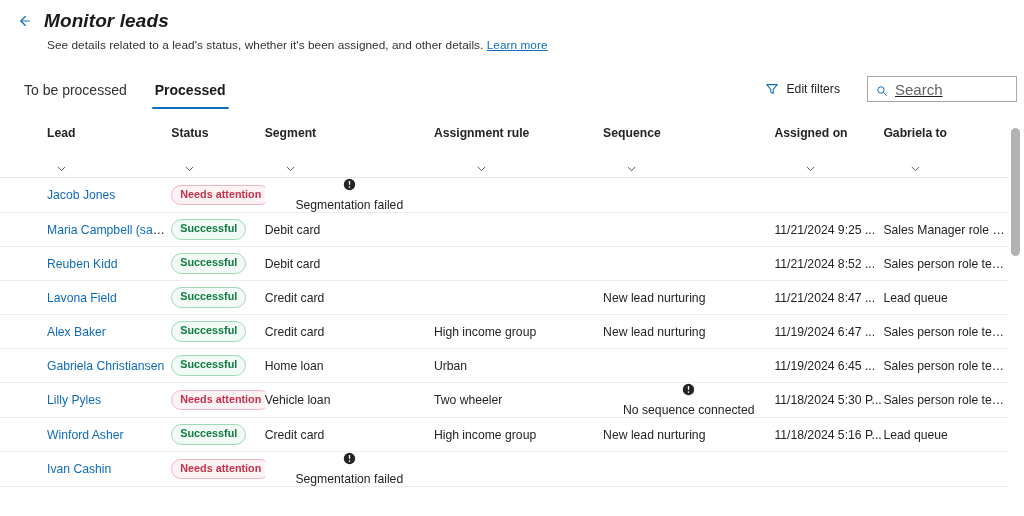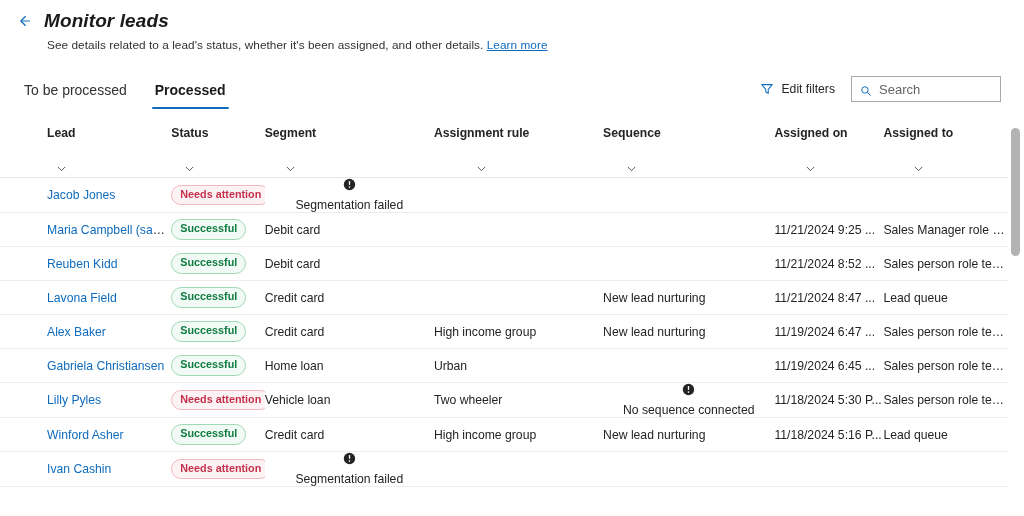--- a/index.html
+++ b/index.html
@@ -100,25 +100,25 @@
     left: 11px;
     right: 11px;
     bottom: 0px;
     height: 2.5px;
     background: #0f6cbd;
     border-radius: 2px;
   }
 
   .cb-right {
     position: absolute;
-    right: 23px;
+    right: 7px;
     top: -2px;
     display: flex;
     align-items: center;
-    gap: 14px;
+    gap: 25px;
   }
 
   .edit-filters {
     display: flex;
     align-items: center;
     gap: 7px;
     font-size: 12.2px;
     color: #242424;
     cursor: pointer;
     padding: 4px 2px;
@@ -148,24 +148,25 @@
     height: 12px;
     color: #0f6cbd;
     flex: none;
     display: block;
   }
 
   .search-input {
     border: none;
     outline: none;
     font-family: "Liberation Sans", sans-serif;
-    font-size: 13px;
+    font-size: 15px;
     color: #201f1e;
     width: 100%;
     background: transparent;
+    text-decoration: underline;
   }
 
   .search-input::placeholder { color: #646464; }
 
   
   .table-region {
     position: relative;
     margin-top: 2px;
     height: 398px;
     overflow: hidden;
@@ -397,21 +398,21 @@
               <span>Assigned on</span>
               <span class="chev">
                 <svg viewBox="0 0 10 7" width="9" height="6" fill="none" stroke="currentColor" stroke-width="1.05">
                     <path d="M1 1.4 L5 5.4 L9 1.4" stroke-linecap="round" stroke-linejoin="round"></path>
                   </svg>
               </span>
             </span>
           </th>
           <th class="col-assignedto">
             <span class="th-inner">
-              <span>Assigned to</span>
+              <span>Gabriela to</span>
               <span class="chev">
                 <svg viewBox="0 0 10 7" width="9" height="6" fill="none" stroke="currentColor" stroke-width="1.05">
                     <path d="M1 1.4 L5 5.4 L9 1.4" stroke-linecap="round" stroke-linejoin="round"></path>
                   </svg>
               </span>
             </span>
           </th>
         </tr>
       </thead>
       <tbody id="table-body">

